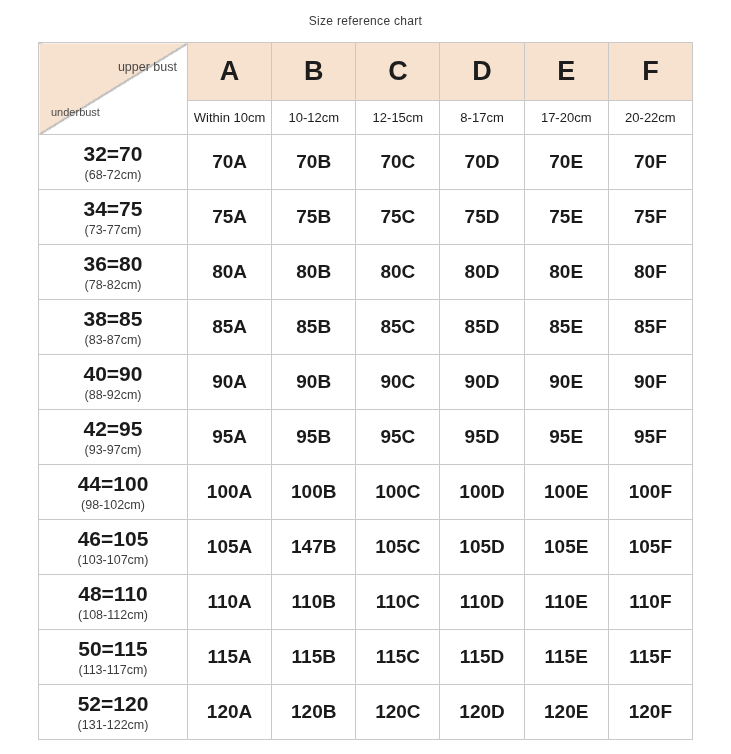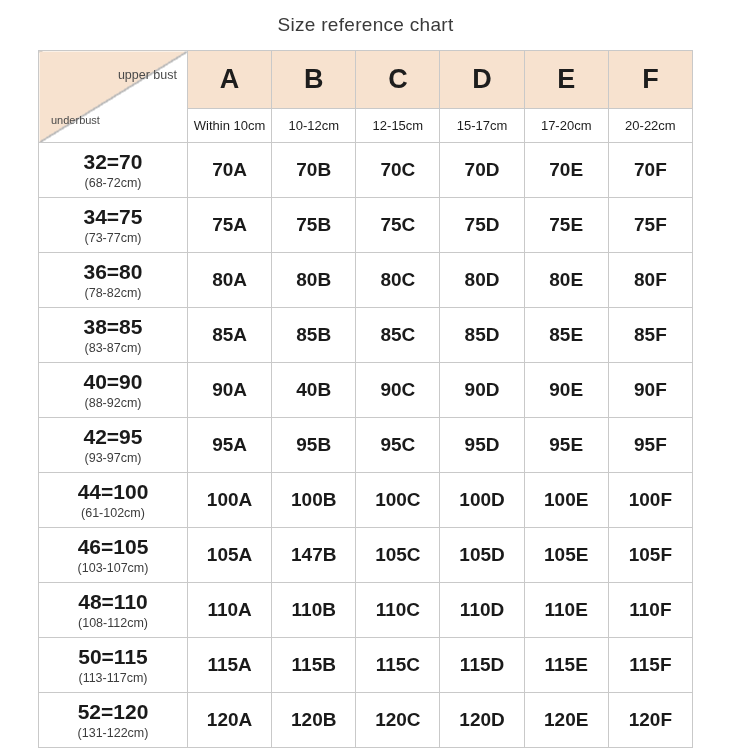--- a/index.html
+++ b/index.html
@@ -9,21 +9,21 @@
   }
   body {
     width: 731px;
     height: 754px;
     font-family: "Liberation Sans", sans-serif;
     color: #1a1a1a;
     overflow: hidden;
   }
   .page-title {
     text-align: center;
-    font-size: 19px;
+    font-size: 12px;
     color: #3a3a3a;
     padding-top: 14px;
     padding-bottom: 14px;
     letter-spacing: 0.3px;
   }
   .chart-wrap {
     padding: 0 38px;
   }
   table.size-table {
     border-collapse: collapse;
@@ -124,21 +124,21 @@
         <td class="cup-head">B</td>
         <td class="cup-head">C</td>
         <td class="cup-head">D</td>
         <td class="cup-head">E</td>
         <td class="cup-head">F</td>
       </tr>
       <tr>
         <td class="range-head">Within 10cm</td>
         <td class="range-head">10-12cm</td>
         <td class="range-head">12-15cm</td>
-        <td class="range-head">15-17cm</td>
+        <td class="range-head">8-17cm</td>
         <td class="range-head">17-20cm</td>
         <td class="range-head">20-22cm</td>
       </tr>
 
       <tr>
         <td class="row-label">
           <span class="main">32=70</span>
           <span class="sub">(68-72cm)</span>
         </td>
         <td class="cell">70A</td>
@@ -187,21 +187,21 @@
         <td class="cell">85E</td>
         <td class="cell">85F</td>
       </tr>
 
       <tr>
         <td class="row-label">
           <span class="main">40=90</span>
           <span class="sub">(88-92cm)</span>
         </td>
         <td class="cell">90A</td>
-        <td class="cell">40B</td>
+        <td class="cell">90B</td>
         <td class="cell">90C</td>
         <td class="cell">90D</td>
         <td class="cell">90E</td>
         <td class="cell">90F</td>
       </tr>
 
       <tr>
         <td class="row-label">
           <span class="main">42=95</span>
           <span class="sub">(93-97cm)</span>
@@ -210,21 +210,21 @@
         <td class="cell">95B</td>
         <td class="cell">95C</td>
         <td class="cell">95D</td>
         <td class="cell">95E</td>
         <td class="cell">95F</td>
       </tr>
 
       <tr>
         <td class="row-label">
           <span class="main">44=100</span>
-          <span class="sub">(61-102cm)</span>
+          <span class="sub">(98-102cm)</span>
         </td>
         <td class="cell">100A</td>
         <td class="cell">100B</td>
         <td class="cell">100C</td>
         <td class="cell">100D</td>
         <td class="cell">100E</td>
         <td class="cell">100F</td>
       </tr>
 
       <tr>

